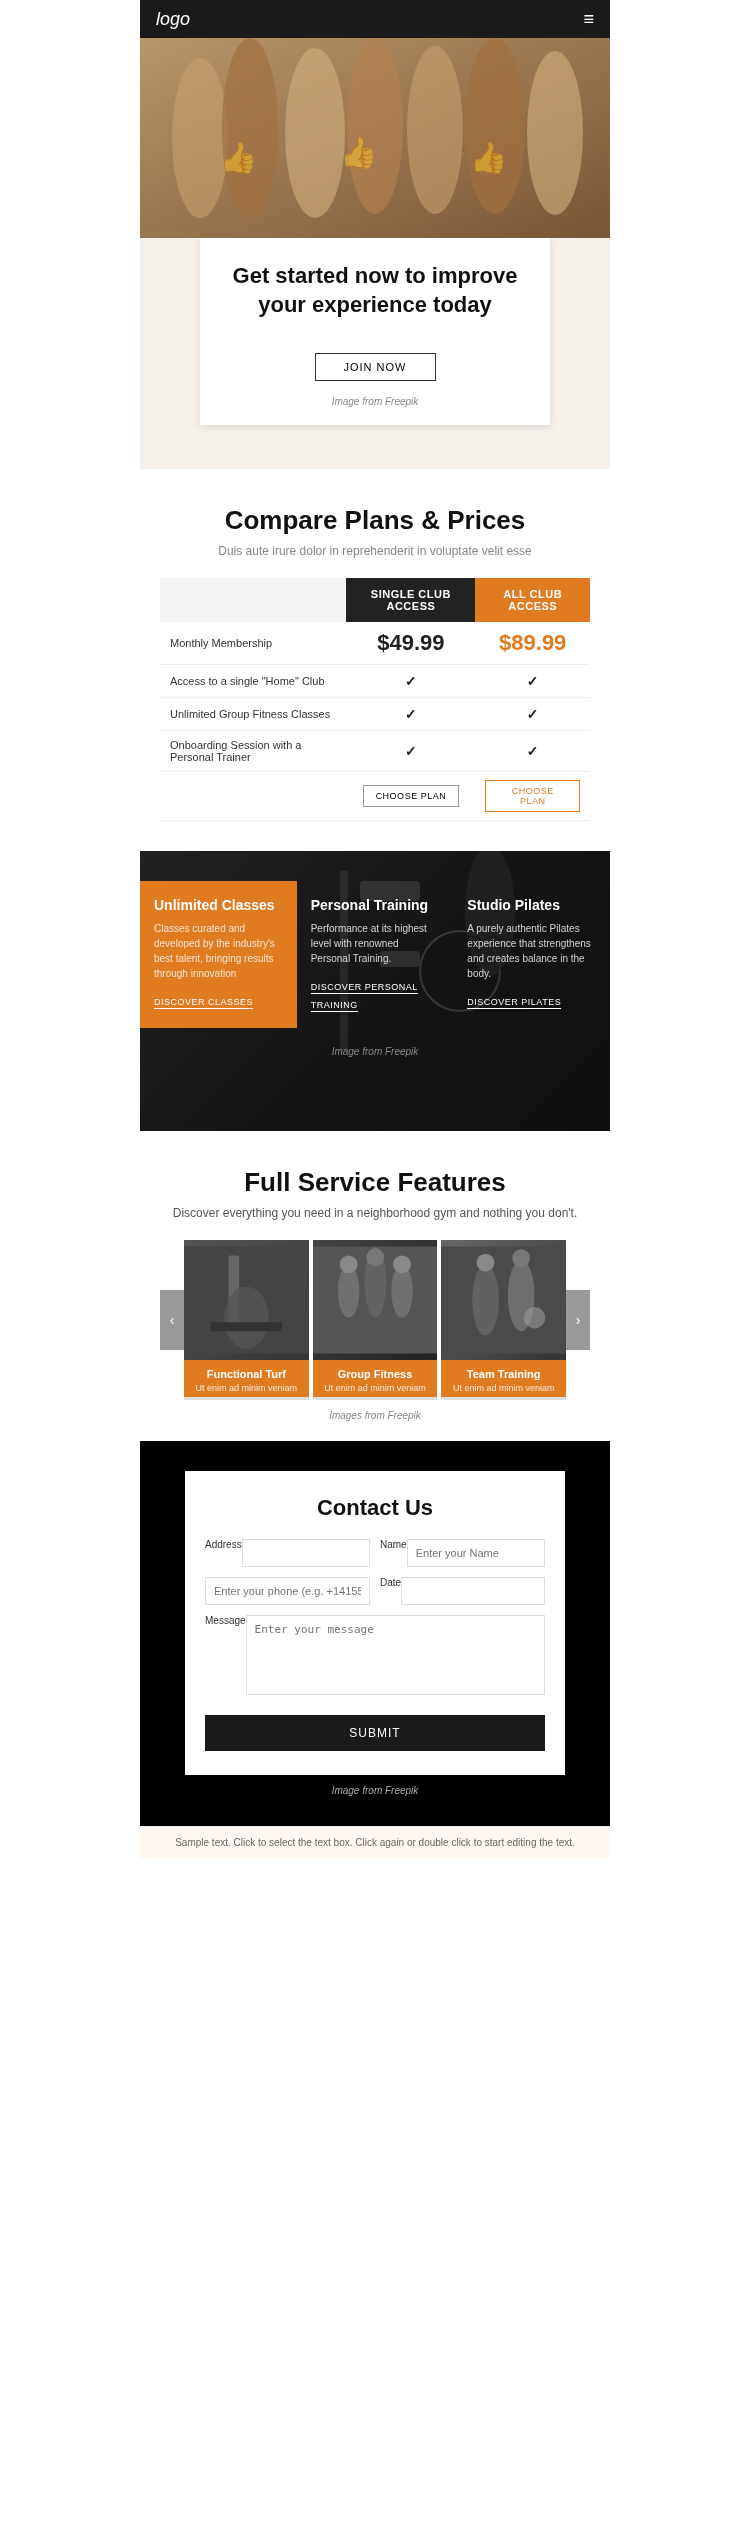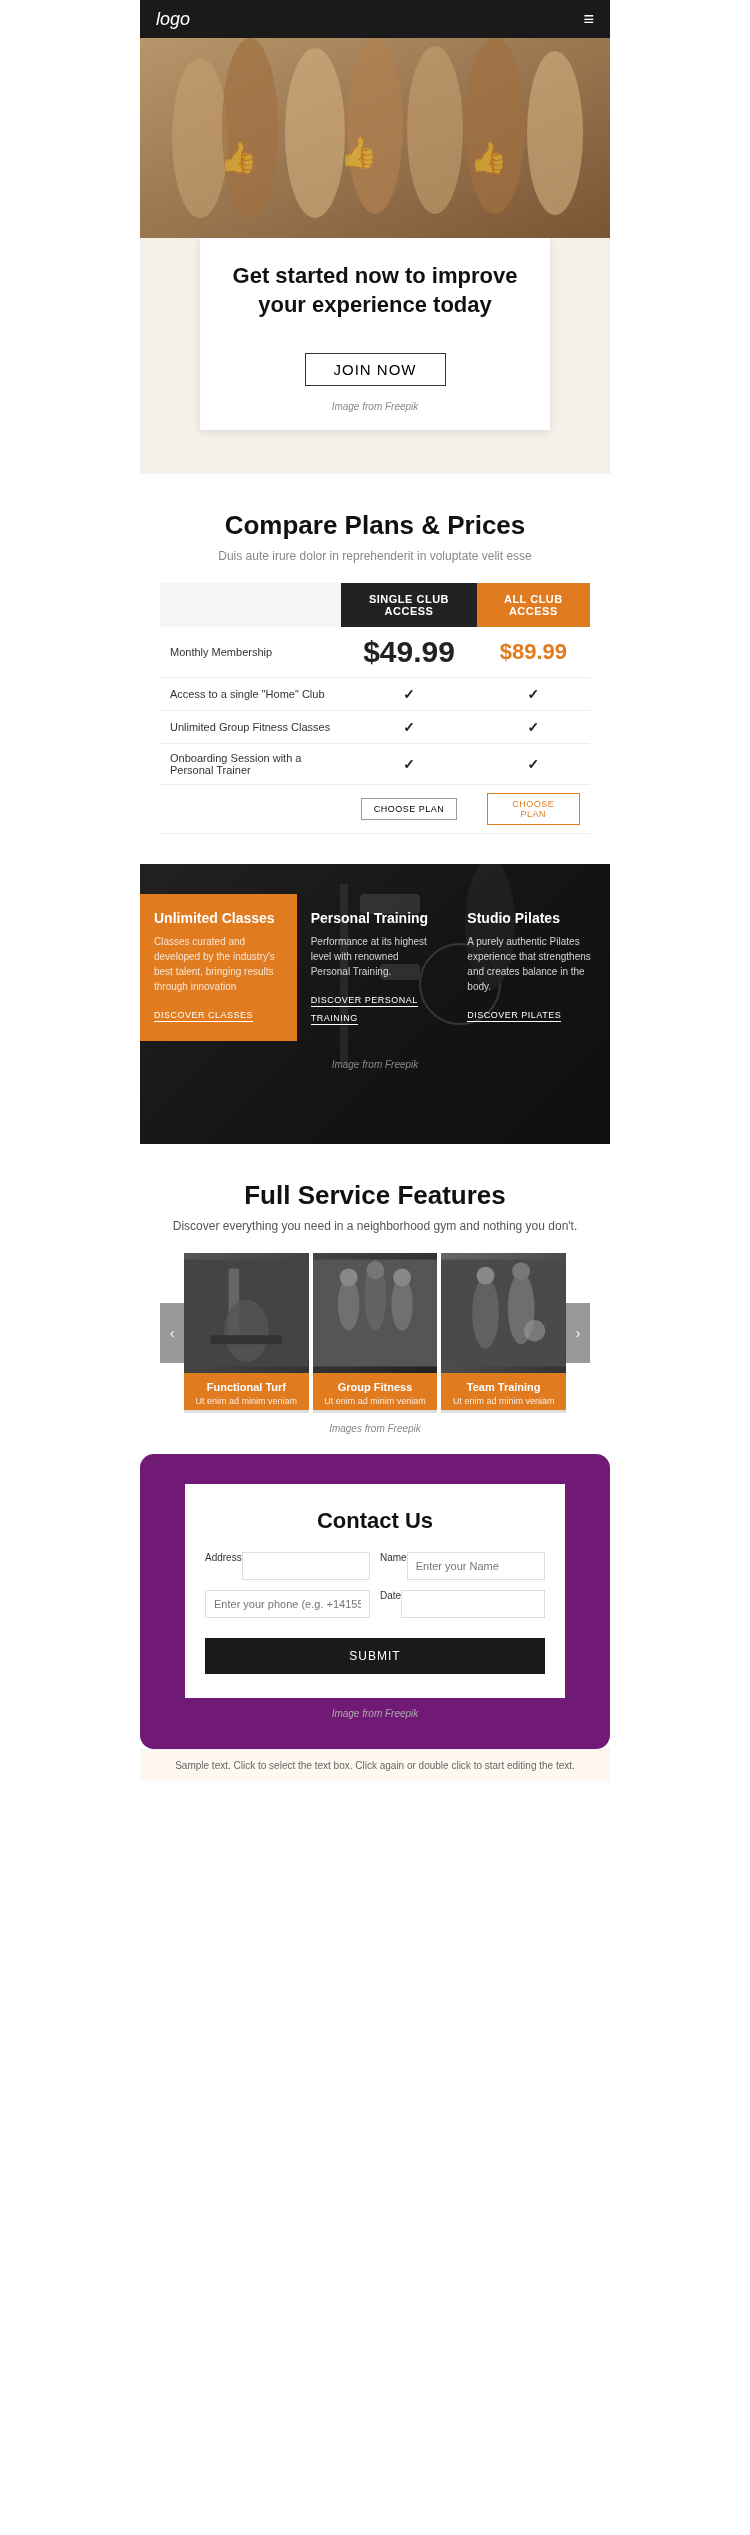--- a/index.html
+++ b/index.html
@@ -27,21 +27,21 @@
       font-size: 22px;
       font-weight: 900;
       color: #111;
       line-height: 1.3;
       margin-bottom: 16px;
     }
     .hero-card .join-btn {
       border: 1.5px solid #333;
       background: transparent;
       padding: 7px 28px;
-      font-size: 15px;
+      font-size: 11px;
       letter-spacing: 1px;
       cursor: pointer;
       margin-bottom: 10px;
       text-align: center;
     }
     .hero-card .image-credit {
       font-size: 10px;
       color: #888;
       font-style: italic;
     }
@@ -79,21 +79,21 @@
       padding: 8px 10px;
       border-bottom: 1px solid #eee;
       text-align: center;
       vertical-align: middle;
     }
     .pricing-table td.label-cell {
       text-align: left;
       font-size: 11px;
       color: #333;
     }
-    .pricing-table .price-single { font-size: 30px; font-weight: 900; color: #222; }
+    .pricing-table .price-single { font-size: 22px; font-weight: 900; color: #222; }
     .pricing-table .price-all { font-size: 22px; font-weight: 900; color: #e07b20; }
     .checkmark { color: #222; font-size: 14px; font-weight: 900; }
     .choose-btn {
       border: 1.5px solid #999;
       background: transparent;
       padding: 5px 12px;
       font-size: 9px;
       letter-spacing: 0.5px;
       cursor: pointer;
       text-transform: uppercase;
@@ -231,24 +231,23 @@
     .features-image-credit {
       text-align: center;
       font-size: 10px;
       color: #888;
       font-style: italic;
       margin-top: 10px;
     }
 
     
     .contact-outer {
-      background: #701a75;
+      background: #000000;
       padding: 30px 32px;
       position: relative;
-      border-radius: 14px;
     }
     .contact-box {
       background: #fff;
       padding: 24px 20px;
       max-width: 380px;
       margin: 0 auto;
     }
     .contact-box h2 {
       font-size: 22px;
       font-weight: 900;
@@ -547,20 +546,24 @@
     <div class="form-row">
       <div class="form-group">
         <input type="text" placeholder="Enter your phone (e.g. +141555526" style="">
       </div>
       <div class="form-group">
         <label>Date</label>
         <input type="text" placeholder="" style="">
       </div>
     </div>
 
+    <div class="form-group" style="margin-bottom:10px;">
+      <label>Message</label>
+      <textarea placeholder="Enter your message" style=""></textarea>
+    </div>
 
     <button class="submit-btn">SUBMIT</button>
   </div>
   <p class="contact-image-credit">Image from Freepik</p>
 </div>
 
 <div class="footer-note">
   <span>Sample text. Click to select the text box. Click again or double click to start editing the text.</span>
 </div>
 

